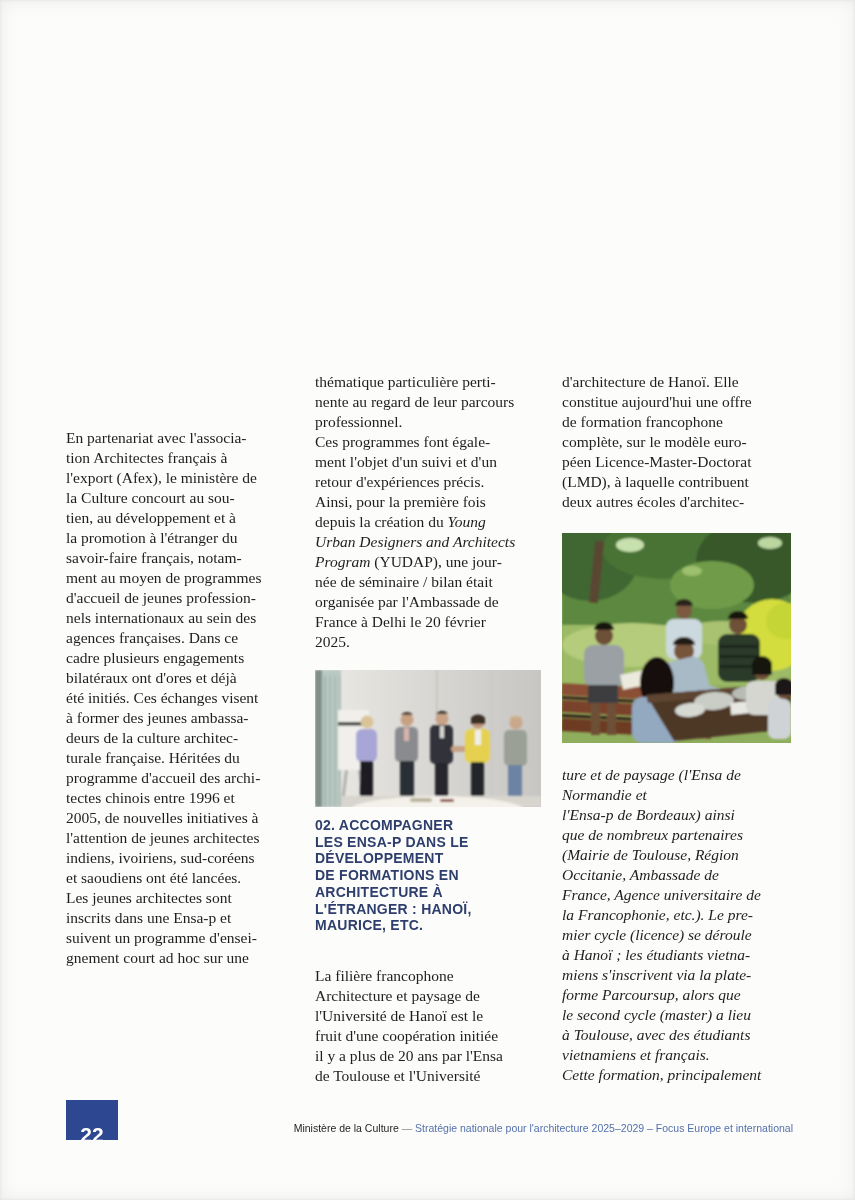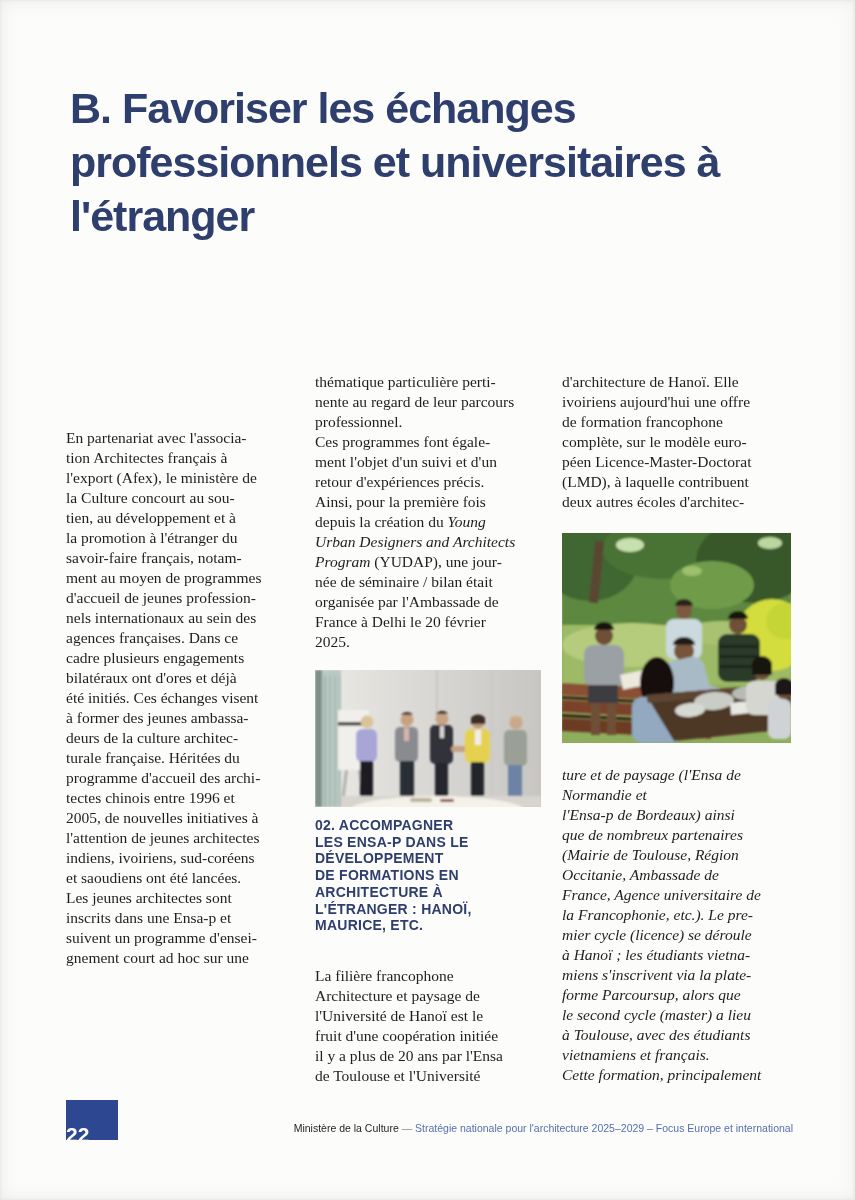--- a/index.html
+++ b/index.html
@@ -33,43 +33,40 @@
   .col1 .body-text{margin-top:56px;}
   .photo{display:block;margin:0;line-height:0;}
   .photo-seminar{margin-top:18px;}
   .col2 .sec-heading{margin-top:10px;}
   .col2 .body-after-heading{margin-top:32px;}
   .photo-students{margin-top:21px;}
   .col3 .body-bottom{margin-top:22px;font-style:italic;}
   .page-num-badge{
     position:absolute;left:66px;top:1100px;width:52px;height:40px;
     background:#2d4890;color:#ffffff;overflow:hidden;
-    display:flex;align-items:flex-end;justify-content:flex-start;
+    display:flex;align-items:flex-end;justify-content:center;
   }
   .page-num-badge span{
     font-family:"Liberation Sans",sans-serif;font-weight:700;
     font-size:21px;line-height:21px;transform:translateY(5px);
   }
   .footer-line{
     position:absolute;right:62px;top:1121px;width:560px;
     text-align:right;font-size:10.5px;line-height:14px;
     font-family:"Liberation Sans",sans-serif;white-space:nowrap;
   }
   .footer-ministry{color:#1f1f1f;font-weight:400;}
   .footer-dash{color:#8b8b8b;font-weight:400;}
   .footer-subtitle{color:#5470ad;font-weight:400;}
 </style>
 </head>
 <body>
 
 <div class="page">
 
-  <h1 class="main-title">B. Favoriser les échanges
-professionnels et universitaires à
-l'étranger</h1>
 
   <div class="col col1">
     <p class="body-text">En partenariat avec l'associa-
 tion Architectes français à
 l'export (Afex), le ministère de
 la Culture concourt au sou-
 tien, au développement et à
 la promotion à l'étranger du
 savoir-faire français, notam-
 ment au moyen de programmes
@@ -184,21 +181,21 @@
     <p class="body-text body-after-heading">La filière francophone
 Architecture et paysage de
 l'Université de Hanoï est le
 fruit d'une coopération initiée
 il y a plus de 20 ans par l'Ensa
 de Toulouse et l'Université</p>
   </div>
 
   <div class="col col3">
     <p class="body-text">d'architecture de Hanoï. Elle
-ivoiriens aujourd'hui une offre
+constitue aujourd'hui une offre
 de formation francophone
 complète, sur le modèle euro-
 péen Licence-Master-Doctorat
 (LMD), à laquelle contribuent
 deux autres écoles d'architec-</p>
 
     <div class="photo photo-students">
       <svg width="229" height="210" viewBox="0 0 229 210" xmlns="http://www.w3.org/2000/svg">
         <defs>
           <filter id="pb2" x="-5%" y="-5%" width="110%" height="110%">

